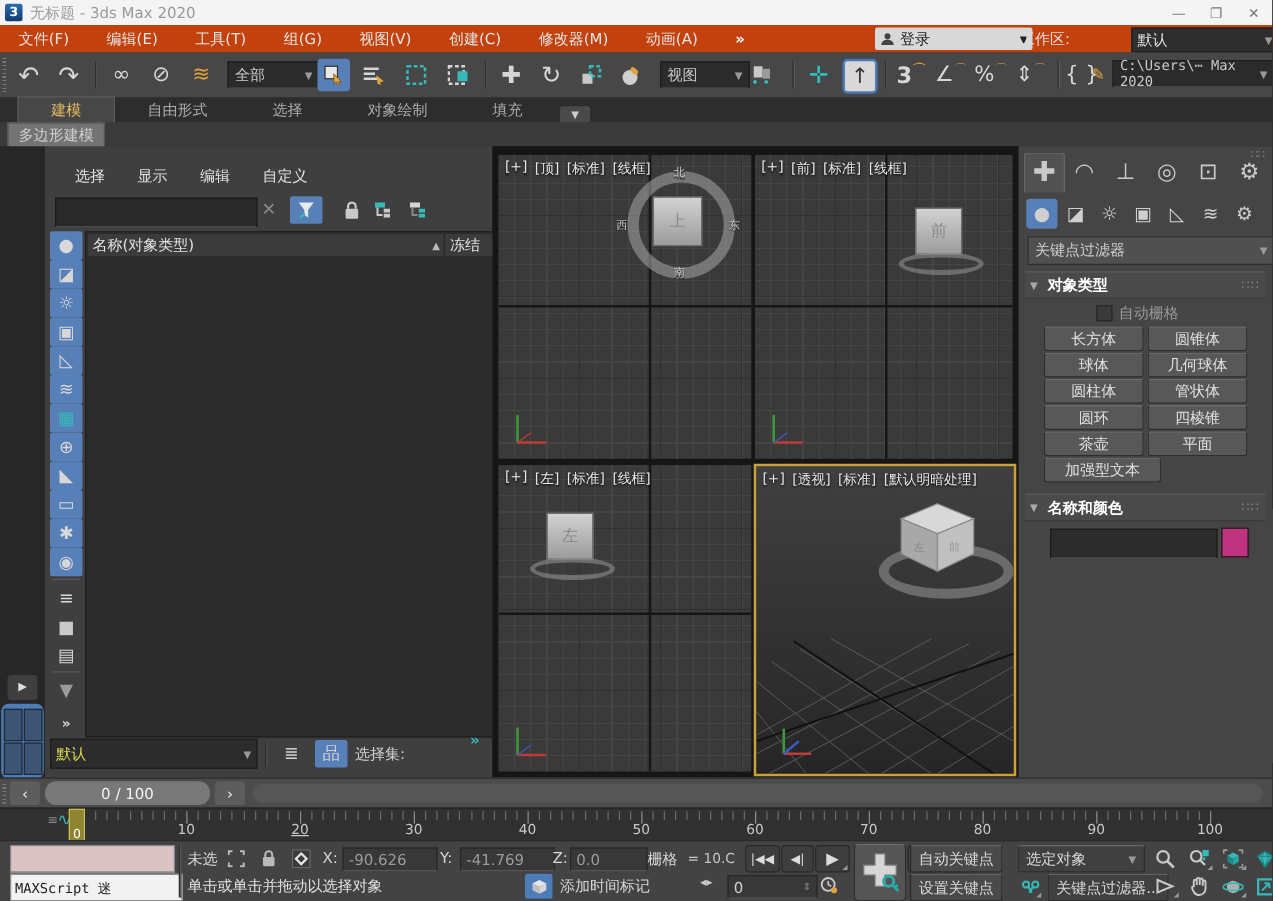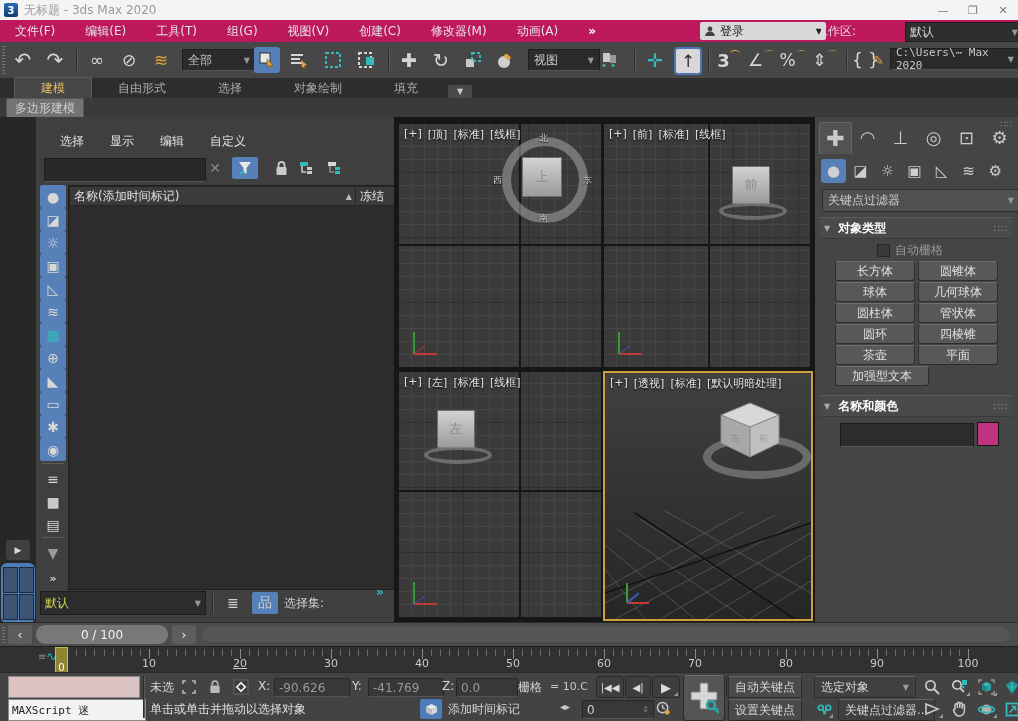--- a/index.html
+++ b/index.html
@@ -5,21 +5,21 @@
   html,body{margin:0;padding:0;background:#222;}
   .app{position:relative;width:1018px;height:721px;overflow:hidden;font-family:"DejaVu Sans",sans-serif;font-size:12px;color:#d0d0d0;background:#434343;}
   .abs{position:absolute;}
   .row{display:flex;align-items:center;}
   .cen{display:flex;align-items:center;justify-content:center;}
   
   .titlebar{left:0;top:0;width:1018px;height:20px;background:#f4f4f4;color:#9a9a9a;display:flex;align-items:center;}
   .applogo{width:14px;height:14px;margin:0 6px 0 4px;background:linear-gradient(#2a6db5,#123c6e);color:#fff;font-size:10px;font-weight:bold;border-radius:2px;}
   .winbtn{width:30px;height:18px;color:#777;font-size:11px;}
   
-  .menubar{left:0;top:20px;width:1018px;height:22px;background:#be185d;border-bottom:1px solid #2c2c2c;display:flex;align-items:center;}
+  .menubar{left:0;top:20px;width:1018px;height:22px;background:#c2410c;border-bottom:1px solid #2c2c2c;display:flex;align-items:center;}
   .menu-item{padding:0 15px;color:#e4e4e4;height:22px;display:flex;align-items:center;}
   .login{position:absolute;left:700px;top:2px;width:118px;height:18px;background:#d8d8d8;color:#222;border-radius:2px;display:flex;align-items:center;padding:0 4px;gap:4px;}
   .wslabel{position:absolute;left:816px;top:3px;color:#ddd;}
   .wsdd{position:absolute;left:905px;top:2px;width:108px;height:18px;background:#2e2e2e;border:1px solid #1f1f1f;color:#ddd;display:flex;align-items:center;padding:0 4px;justify-content:space-between;}
   
   .toolbar{left:0;top:42px;width:1018px;height:36px;background:#474747;border-bottom:1px solid #2a2a2a;}
   .tbi{position:absolute;top:5px;width:26px;height:26px;display:flex;align-items:center;justify-content:center;color:#d6d6d6;font-size:17px;}
   .tbi-sel{background:#5880b8;border-radius:3px;}
   .tbsep{position:absolute;top:7px;width:1px;height:22px;background:#2e2e2e;border-right:1px solid #5a5a5a;}
   .ddfield{position:absolute;background:#2b2b2b;border:1px solid #1e1e1e;border-bottom-color:#525252;color:#c8c8c8;display:flex;align-items:center;justify-content:space-between;padding:0 5px;height:20px;}
@@ -314,21 +314,21 @@
       <span class="striprow" style="top:350px;">≡</span>
       <span class="striprow" style="top:373px;color:#c9c9c9;">■</span>
       <span class="striprow" style="top:396px;">▤</span>
       <div class="abs" style="left:6px;top:420px;width:22px;height:1px;background:#5a5a5a;"></div>
       <span class="striprow" style="top:424px;color:#9a9a9a;">▼</span>
       <span class="striprow accent-teal" style="top:450px;font-size:11px;font-weight:bold;">»</span>
     </div>
 
     <div class="exp-list">
       <div class="exp-colhdr" style="left:0;width:278px;">
-        <span>名称(添加时间标记)</span>
+        <span>名称(对象类型)</span>
         <span style="margin-left:auto;font-size:8px;color:#bbb;">▲</span>
       </div>
       <div class="exp-colhdr" style="left:286px;width:38px;">
         <span>冻结</span>
       </div>
     </div>
 
     <div class="exp-bottom">
       <div class="namedset">
         <span>默认</span>

